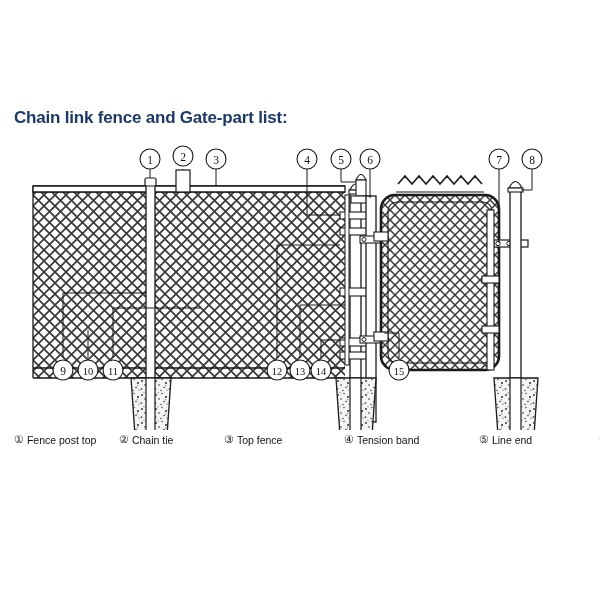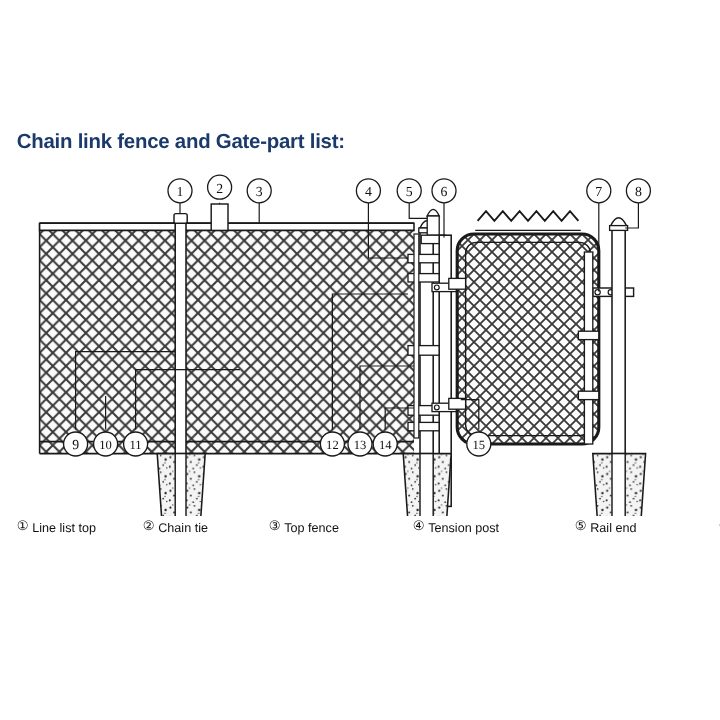--- a/index.html
+++ b/index.html
@@ -255,38 +255,38 @@
       <g>
         <circle cx="399" cy="230" r="10" fill="#ffffff" stroke="#1a1a1a" stroke-width="1.1"></circle>
         <text x="399" y="234.5" font-size="10.5">15</text>
       </g>
     </g>
   </svg>
 
   <div id="legend">
     <div class="leg">
       <span class="num">①</span>
-      <span class="txt">Line list top</span>
+      <span class="txt">Fence post top</span>
     </div>
     <div class="leg">
       <span class="num">②</span>
       <span class="txt">Chain tie</span>
     </div>
     <div class="leg">
       <span class="num">③</span>
       <span class="txt">Top fence</span>
     </div>
 
     <div class="leg">
       <span class="num">④</span>
-      <span class="txt">Tension post</span>
+      <span class="txt">Tension band</span>
     </div>
     <div class="leg">
       <span class="num">⑤</span>
-      <span class="txt">Rail end</span>
+      <span class="txt">Line end</span>
     </div>
     <div class="leg">
       <span class="num">⑥</span>
 
     </div>
 
   </div>
 
 </div>
 

